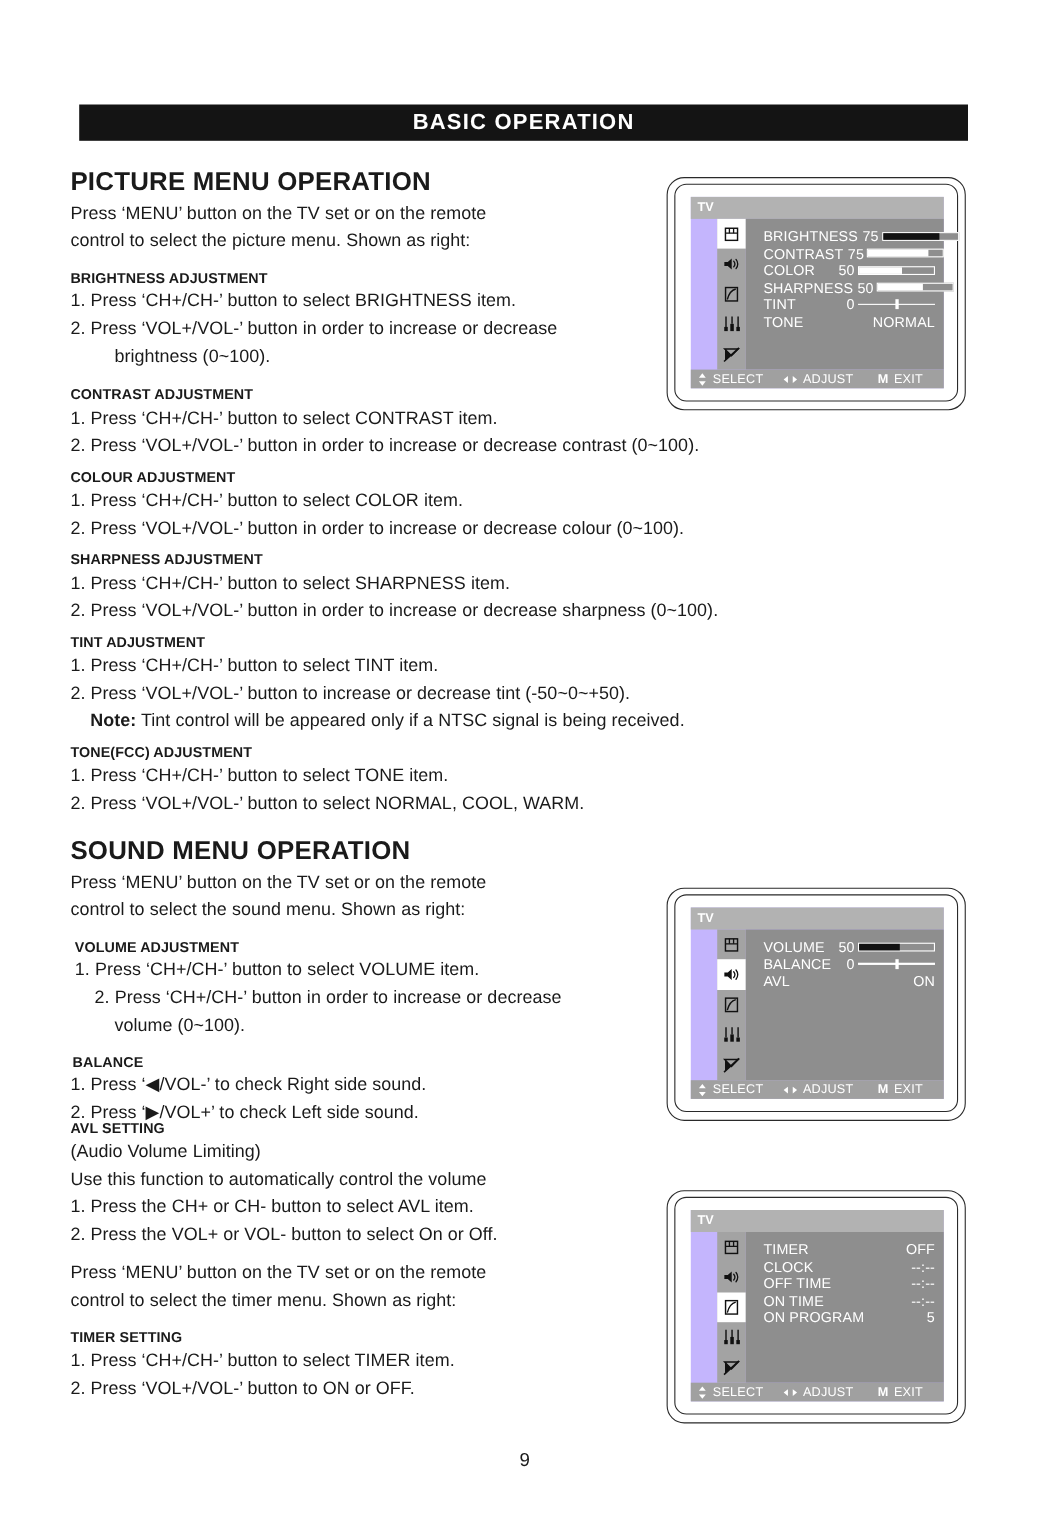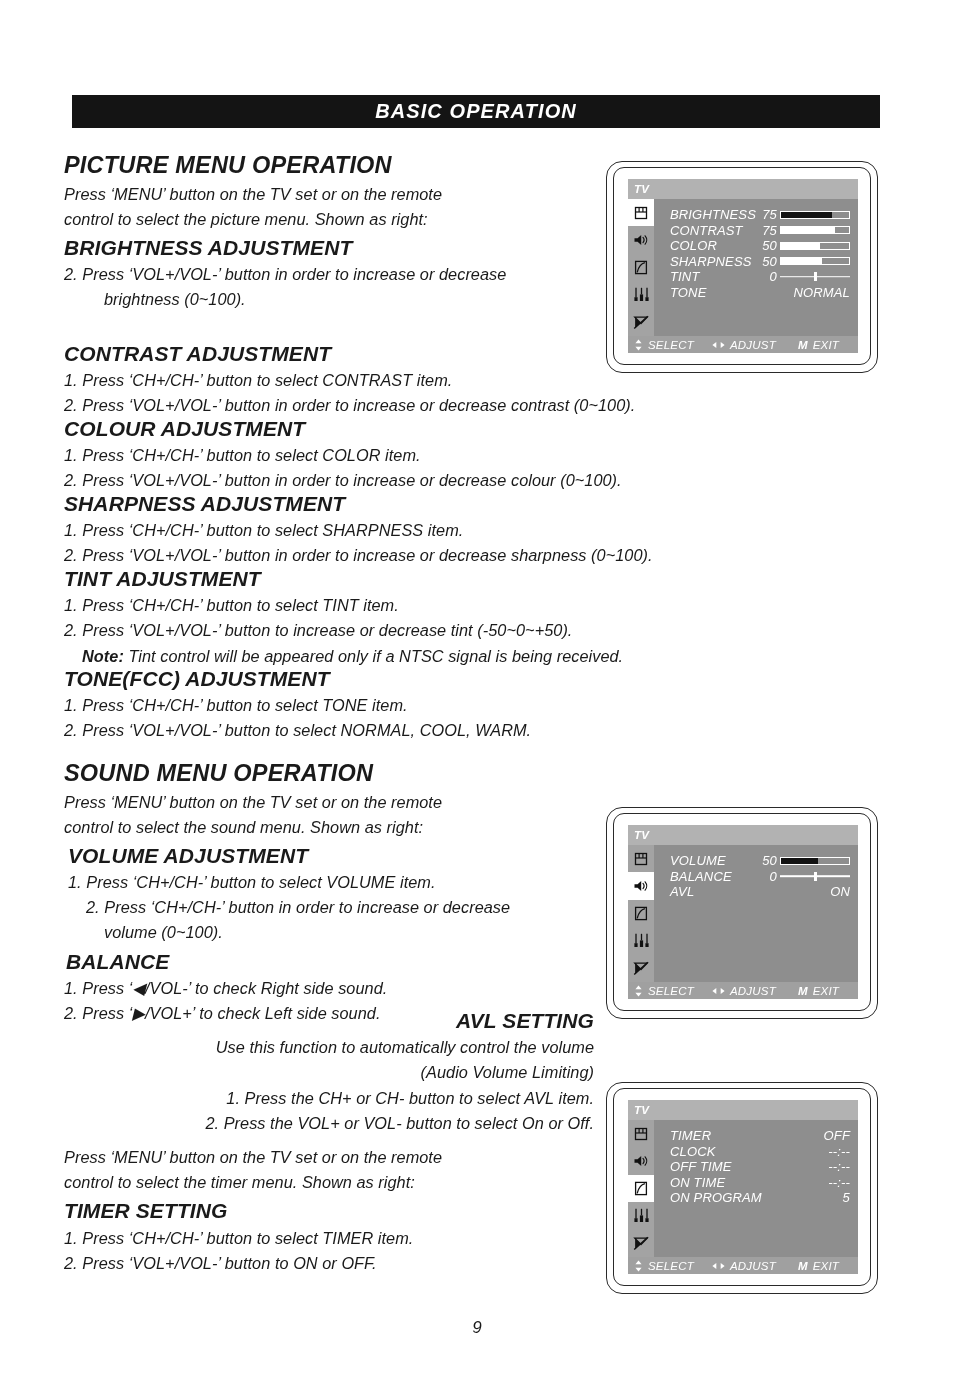--- a/index.html
+++ b/index.html
@@ -15,21 +15,20 @@
     color: #1a1a1a;
     position: relative;
     overflow: hidden;
   }
 
   .page {
     position: absolute;
     inset: 0;
     width: 954px;
     height: 1381px;
-    font-style: italic;
   }
 
   
   .banner {
     position: absolute;
     left: 72px;
     top: 95px;
     width: 808px;
     height: 33px;
     background: #141414;
@@ -46,25 +45,25 @@
   }
 
   h1.sec-title {
     font-size: 23.5px;
     font-weight: bold;
     letter-spacing: 0.2px;
     line-height: 1.18;
     margin-bottom: 2px;
   }
   h2.sub-title {
-    font-size: 21px;
+    font-size: 13px;
     font-weight: bold;
     letter-spacing: 0.1px;
     line-height: 1.35;
-    margin-top: 2px;
+    margin-top: 12px;
   }
   p.body {
     font-size: 16.3px;
     line-height: 1.54;
     letter-spacing: 0.05px;
     font-weight: 400;
   }
   p.body.hang {
     padding-left: 40px;
   }
@@ -135,20 +134,21 @@
     color: #121212;
     letter-spacing: 0.3px;
     margin-top: 34px;
   }
 
   
   .osd-mid {
     flex: 1 1 auto;
     display: flex;
     min-height: 0;
+    padding-left: 24px;
   }
   .osd-rail {
     width: 26px;
     background: #a3a3a3;
     display: flex;
     flex-direction: column;
     flex: 0 0 auto;
   }
   .rail-item {
     flex: 1 1 0;
@@ -270,20 +270,21 @@
 
   <div class="banner">
     <span class="banner-title">BASIC OPERATION</span>
   </div>
 
   <div class="sec sec-narrow" style="top:152px;">
     <h1 class="sec-title">PICTURE MENU OPERATION</h1>
     <p class="body">Press ‘MENU’  button on the TV set or on the remote</p>
     <p class="body">control to select the picture menu. Shown as right:</p>
     <h2 class="sub-title">BRIGHTNESS  ADJUSTMENT</h2>
+    <p class="body">1. Press ‘CH+/CH-’  button to select BRIGHTNESS item.</p>
     <p class="body">2. Press ‘VOL+/VOL-’  button in order to increase or decrease</p>
     <p class="body hang">brightness (0~100).</p>
   </div>
 
   <div class="sec" style="top:338px;">
     <h2 class="sub-title">CONTRAST ADJUSTMENT</h2>
     <p class="body">1. Press ‘CH+/CH-’  button to select CONTRAST item.</p>
     <p class="body">2. Press ‘VOL+/VOL-’  button in order to increase or decrease contrast (0~100).</p>
   </div>
 
@@ -320,24 +321,24 @@
     <p class="body">control to select the sound menu. Shown as right:</p>
     <h2 class="sub-title" style="padding-left:4px;">VOLUME ADJUSTMENT</h2>
     <p class="body" style="padding-left:4px;">1. Press ‘CH+/CH-’  button to select VOLUME item.</p>
     <p class="body" style="padding-left:4px;margin-left:18px;">2. Press ‘CH+/CH-’  button in order to increase or decrease</p>
     <p class="body hang">volume (0~100).</p>
     <h2 class="sub-title" style="padding-left:2px;">BALANCE</h2>
     <p class="body">1. Press ‘◀/VOL-’  to check Right side sound.</p>
     <p class="body">2. Press ‘▶/VOL+’  to check Left side sound.</p>
   </div>
 
-  <div class="sec sec-narrow" style="top:1005px;text-align:right;">
+  <div class="sec sec-narrow" style="top:1005px;">
     <h2 class="sub-title">AVL SETTING</h2>
+    <p class="body">(Audio Volume Limiting)</p>
     <p class="body">Use this function to automatically control the volume</p>
-    <p class="body">(Audio Volume Limiting)</p>
     <p class="body">1.  Press the CH+ or CH- button to select AVL item.</p>
     <p class="body">2.  Press the VOL+ or  VOL- button to select On or Off.</p>
   </div>
 
   <div class="sec sec-narrow" style="top:1145px;">
     <p class="body">Press ‘MENU’  button on the TV set or on the remote</p>
     <p class="body">control to select the timer menu. Shown as right:</p>
     <h2 class="sub-title">TIMER SETTING</h2>
     <p class="body">1. Press ‘CH+/CH-’  button to select TIMER item.</p>
     <p class="body">2. Press ‘VOL+/VOL-’  button to ON or OFF.</p>

